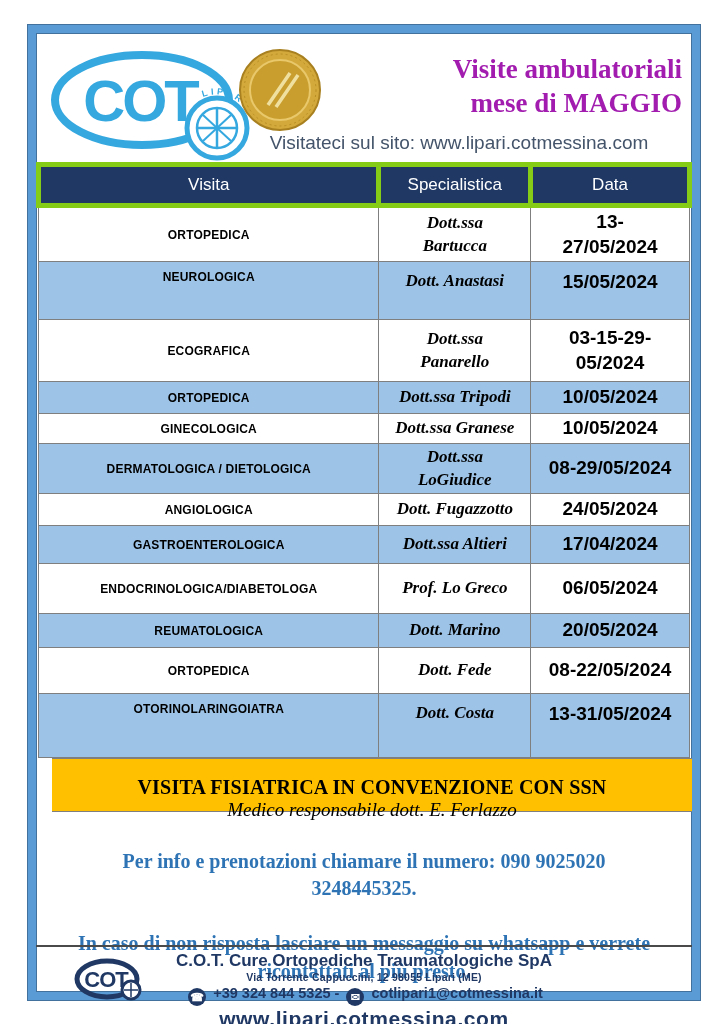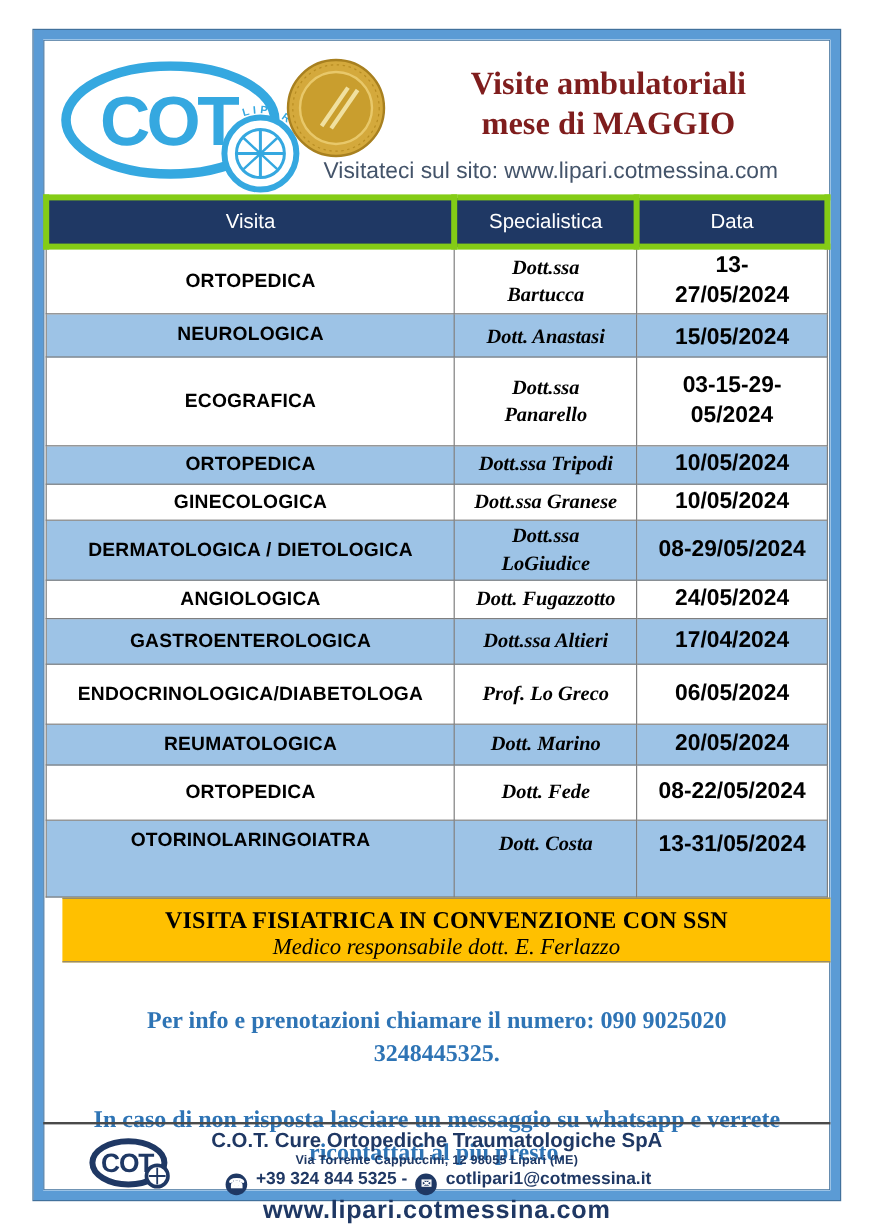--- a/index.html
+++ b/index.html
@@ -12,64 +12,64 @@
     box-sizing:border-box;background:#ffffff;
     border:8px solid #5B9BD5;
     outline:1px solid #41719C;
     box-shadow: inset 0 0 0 1px #41719C;
   }
   
   .header{position:relative;height:129px;}
   .logo{position:absolute;left:14px;top:18px;}
   .medal{position:absolute;left:202px;top:12px;}
   .title{
-    position:absolute;right:20px;top:20px;width:330px;text-align:center;
+    position:absolute;right:10px;top:20px;width:330px;text-align:right;
     font-family:"Liberation Serif",serif;font-weight:bold;font-size:27px;
-    color:#7f1d1d;line-height:1.25;
+    color:#a21caf;line-height:1.25;
   }
   .site-line{
     position:absolute;left:198px;top:99px;width:450px;text-align:center;
     font-size:19px;color:#44546A;
   }
   
   table.visite{
     width:100%;border-collapse:collapse;table-layout:fixed;
   }
   col.c1{width:52.3%;} col.c2{width:23.3%;} col.c3{width:24.4%;}
   table.visite th{
     background:#1F3864;color:#ffffff;font-weight:400;font-size:17px;
     height:34px;border:5px solid #84cc16;
   }
   table.visite td{
     border:1px solid #7f7f7f;text-align:center;vertical-align:middle;
     white-space:pre-line;padding:1px 3px;color:#000;
   }
   tbody tr:nth-child(even) td{background:#9DC3E6;}
-  td.c-visita{font-weight:bold;font-size:16px;letter-spacing:0.2px;margin-left:32px;}
+  td.c-visita{font-weight:bold;font-size:12px;letter-spacing:0.2px;margin-left:32px;}
   td.c-spec{font-family:"Liberation Serif",serif;font-style:italic;font-weight:bold;font-size:17px;line-height:1.3;}
   td.c-data{font-weight:bold;font-size:19px;line-height:1.3;}
   tbody tr:nth-child(1){height:56px;}
-  tbody tr:nth-child(2){height:36px;border-radius:23px;}
-  tbody tr:nth-child(3){height:74px;border-radius:14px;}
+  tbody tr:nth-child(2){height:58px;border-radius:23px;}
+  tbody tr:nth-child(3){height:62px;border-radius:14px;}
   tbody tr:nth-child(4){height:32px;}
   tbody tr:nth-child(5){height:30px;}
   tbody tr:nth-child(6){height:50px;}
   tbody tr:nth-child(7){height:32px;}
   tbody tr:nth-child(8){height:38px;}
   tbody tr:nth-child(9){height:50px;}
   tbody tr:nth-child(10){height:34px;}
   tbody tr:nth-child(11){height:46px;}
   tbody tr:nth-child(12){height:64px;}
   tbody tr:nth-child(2) td, tbody tr:nth-child(12) td{vertical-align:top;padding-top:8px;}
   
   .banner{
     height:54px;box-sizing:border-box;background:#FFC000;
     border-top:1px solid #7f7f7f;border-bottom:1px solid #7f7f7f;
     text-align:center;font-family:"Liberation Serif",serif;color:#000;
-    padding-top:7px;
+    padding-top:17px;
     margin-left:16px;
   }
   .banner-line1{font-size:20px;font-weight:bold;letter-spacing:0.2px;}
   .banner-line2{font-size:19px;font-weight:normal;font-style:italic;}
   
   .info{
     height:133px;box-sizing:border-box;padding-top:8px;text-align:center;
     font-family:"Liberation Serif",serif;font-weight:bold;font-size:20px;
     color:#2E74B5;line-height:1.38;white-space:pre-line;
   }

